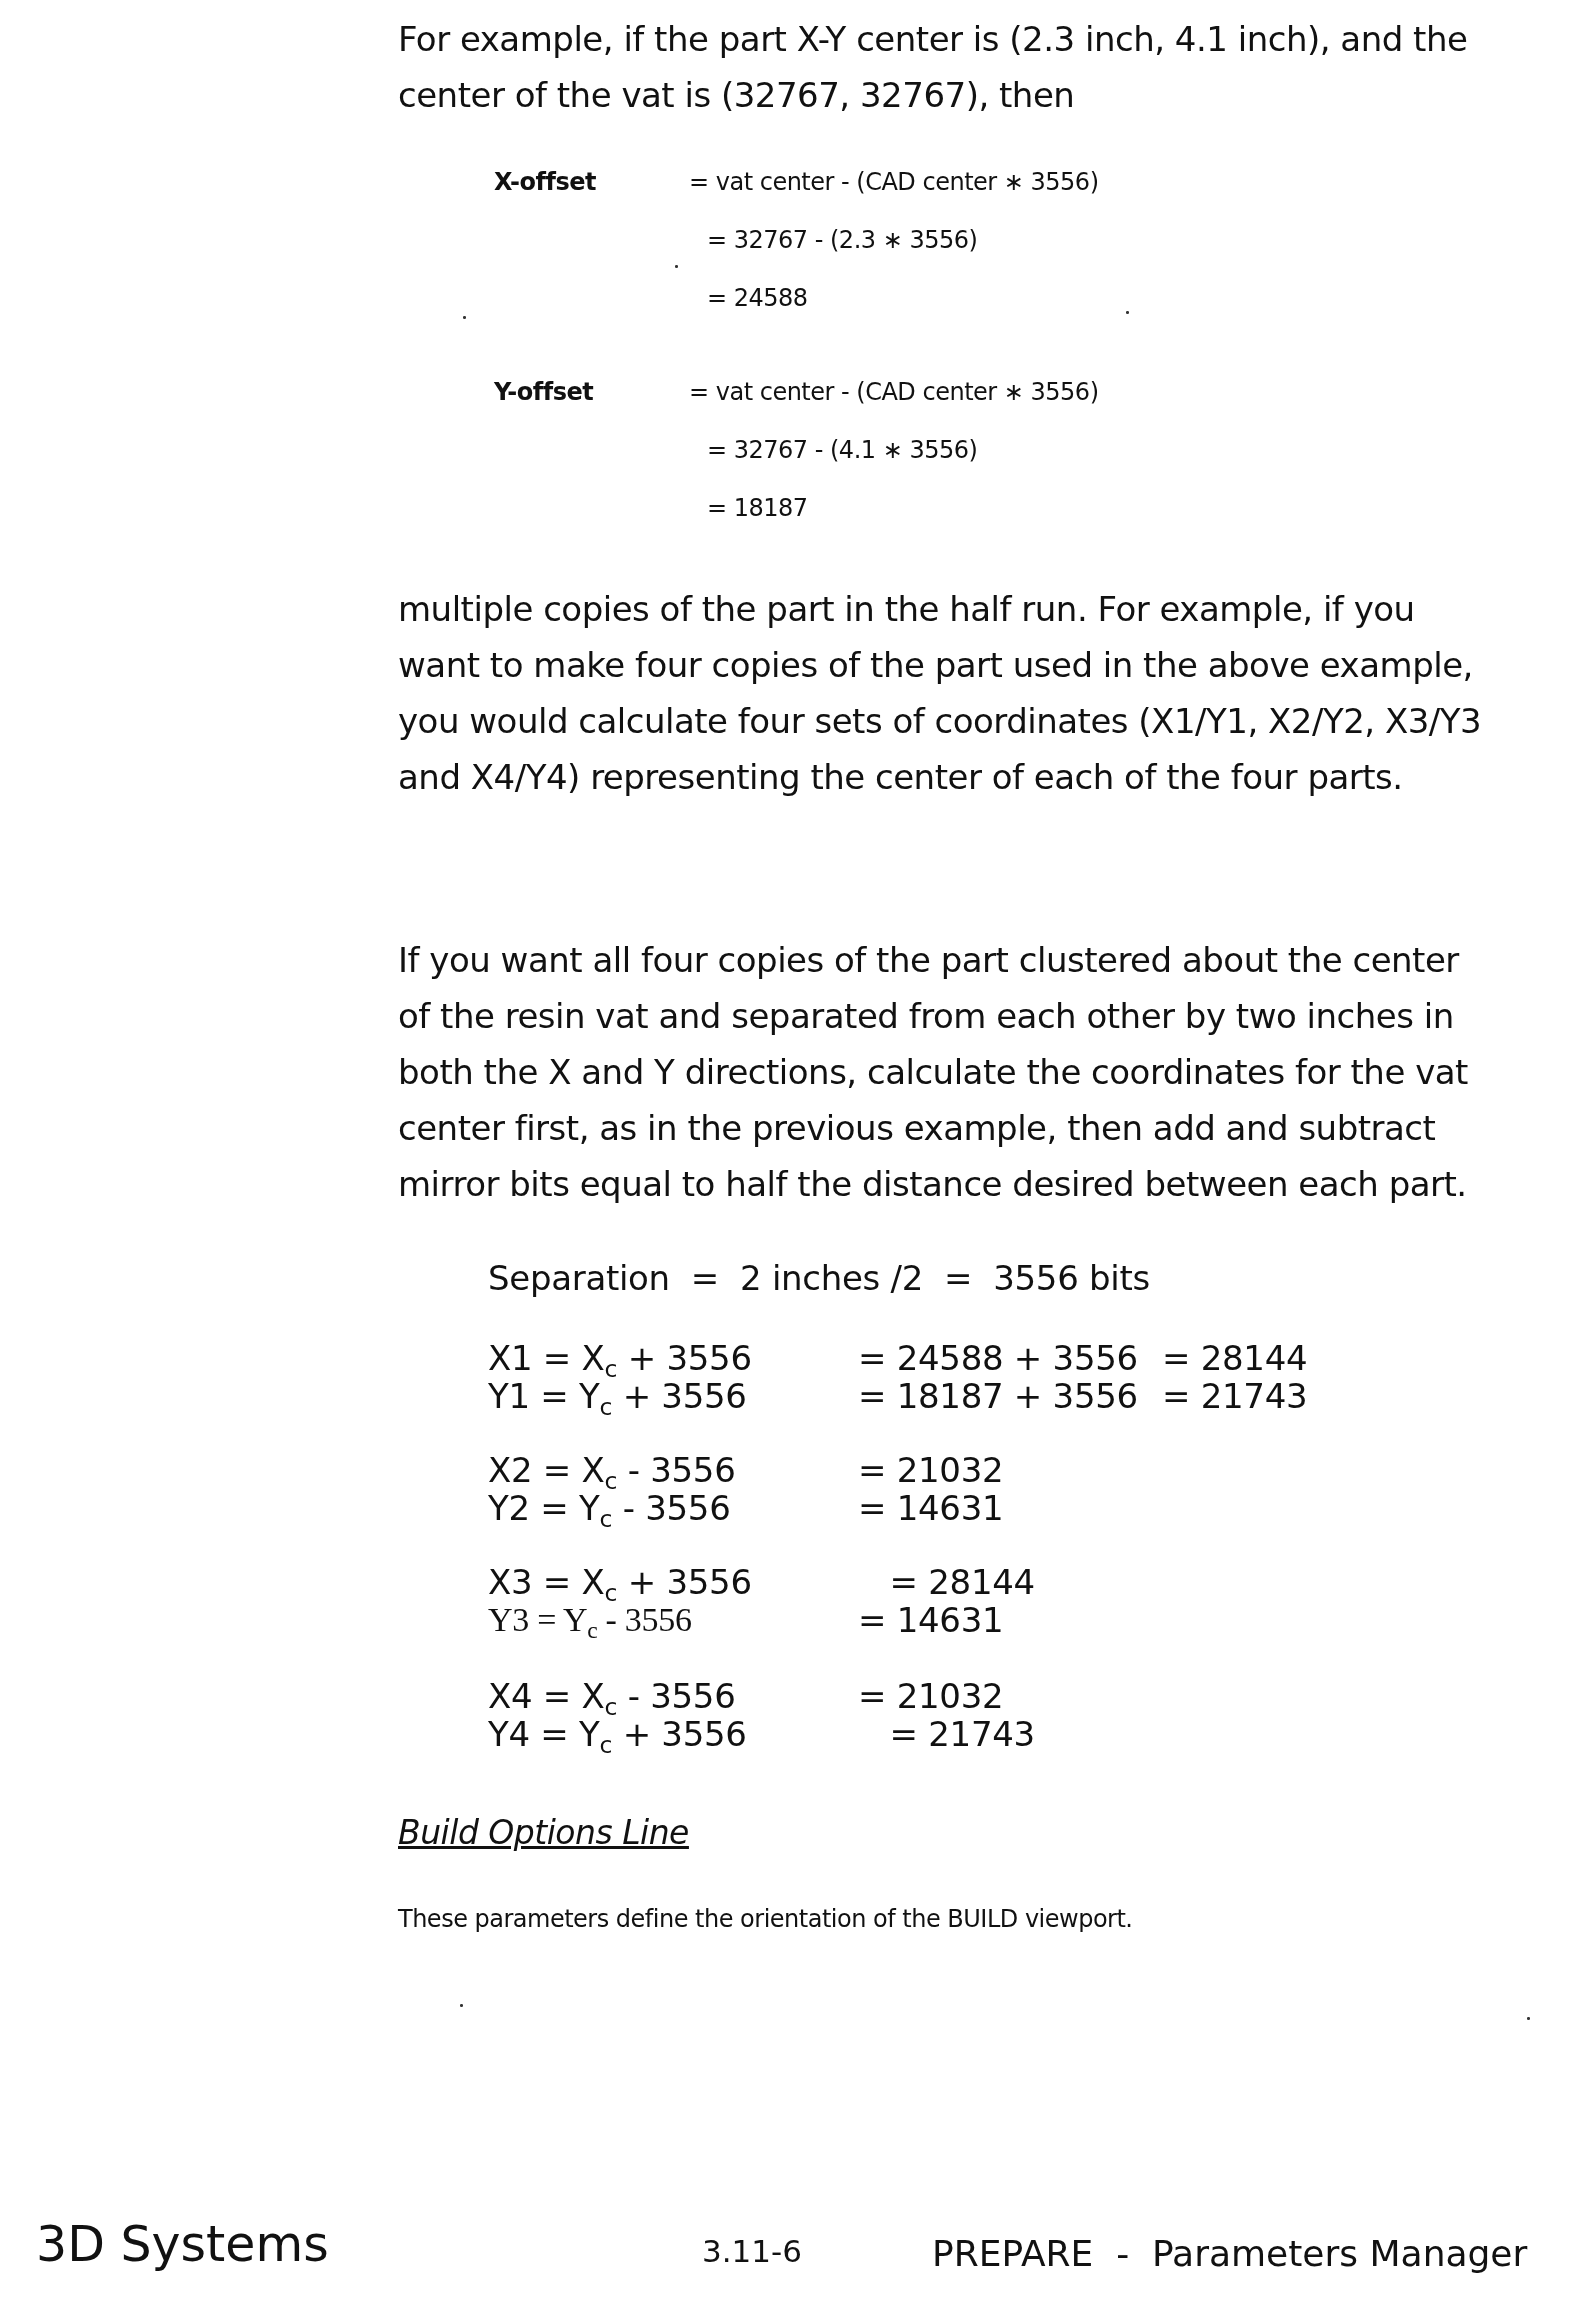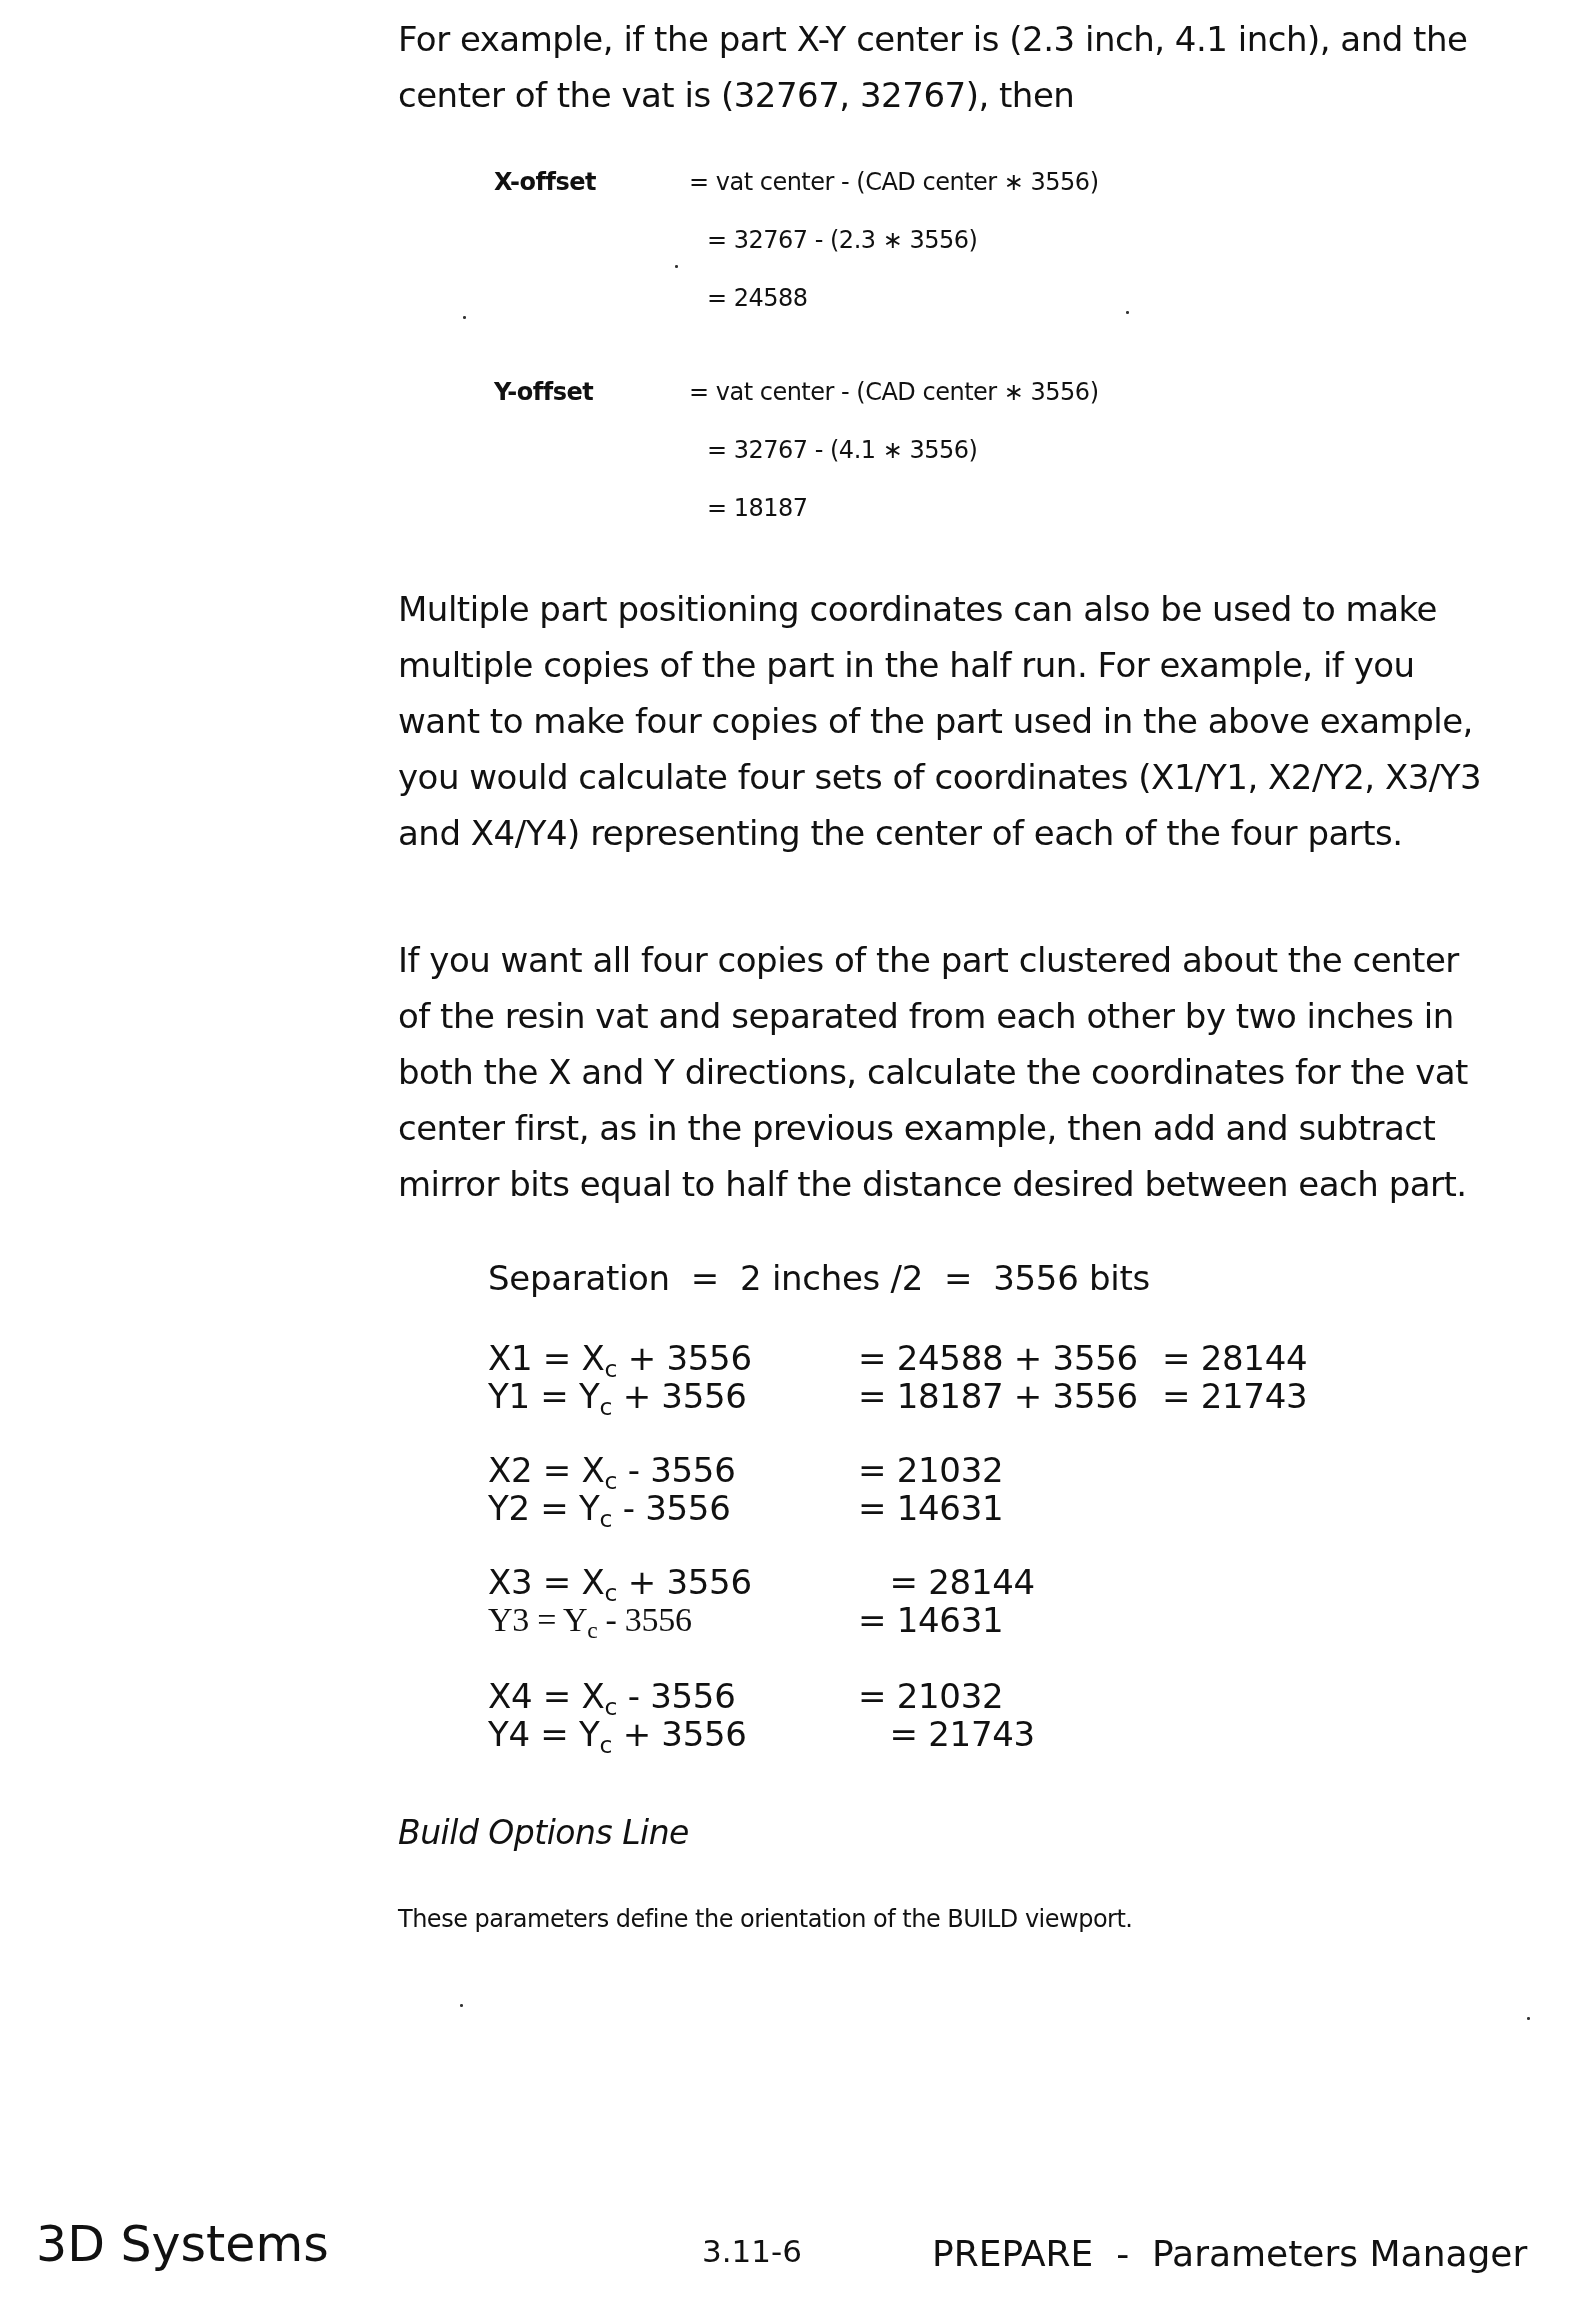--- a/index.html
+++ b/index.html
@@ -4,21 +4,21 @@
 <style>
   html, body { margin:0; padding:0; background:#ffffff; }
   body { width:1592px; height:2301px; position:relative; overflow:hidden;
          font-family:"DejaVu Sans", "Liberation Sans", sans-serif; color:#111; }
   .abs { position:absolute; white-space:nowrap; }
   .para { position:absolute; left:398px; width:1176px; font-size:34px; line-height:56px; letter-spacing:-0.5px; }
   .para .ln { display:block; white-space:nowrap; }
   .eq { position:absolute; font-size:24px; letter-spacing:-0.5px; white-space:nowrap; }
   .calc { position:absolute; font-size:34px; letter-spacing:-0.3px; white-space:nowrap; line-height:38px; }
   .calc sub { font-size:23.5px; vertical-align:-7.2px; }
-  .heading { position:absolute; left:398px; font-size:33px; font-style:italic; letter-spacing:-0.5px; }
+  .heading { position:absolute; left:398px; font-size:33px; font-style:italic; letter-spacing:-0.5px;text-decoration:underline; }
   .footer-brand { position:absolute; left:36px; top:2216px; font-size:49px; letter-spacing:0px; }
   .footer-page { position:absolute; left:702px; top:2233px; font-size:31px; }
   .footer-section { position:absolute; left:932px; top:2233px; font-size:36px; letter-spacing:0px; }
   .speck { position:absolute; width:2.7px; height:2.7px; background:#333; border-radius:50%; }
 </style>
 </head>
 <body>
 
 <div class="para" style="top:11px;">
   <span class="ln">For example, if the part X-Y center is (2.3 inch, 4.1 inch), and the</span>
@@ -33,21 +33,20 @@
 </div>
 
 <div>
   <span class="eq" style="left:494px; top:378px; font-weight:bold;">Y-offset</span>
   <span class="eq" style="left:689px; top:378px;">= vat center - (CAD center ∗ 3556)</span>
   <span class="eq" style="left:707px; top:436px;">= 32767 - (4.1 ∗ 3556)</span>
   <span class="eq" style="left:707px; top:494px;">= 18187</span>
 </div>
 
 <div class="para" style="top:581px;">
-  <span class="ln">Multiple part positioning coordinates can also be used to make</span>
   <span class="ln">multiple copies of the part in the half run.  For example, if you</span>
   <span class="ln">want to make four copies of the part used in the above example,</span>
   <span class="ln">you would calculate four sets of coordinates (X1/Y1, X2/Y2, X3/Y3</span>
   <span class="ln">and X4/Y4) representing the center of each of the four parts.</span>
 </div>
 
 <div class="para" style="top:932px;">
   <span class="ln">If you want all four copies of the part clustered about the center</span>
   <span class="ln">of the resin vat and separated from each other by two inches in</span>
   <span class="ln">both the X and Y directions, calculate the coordinates for the vat</span>

